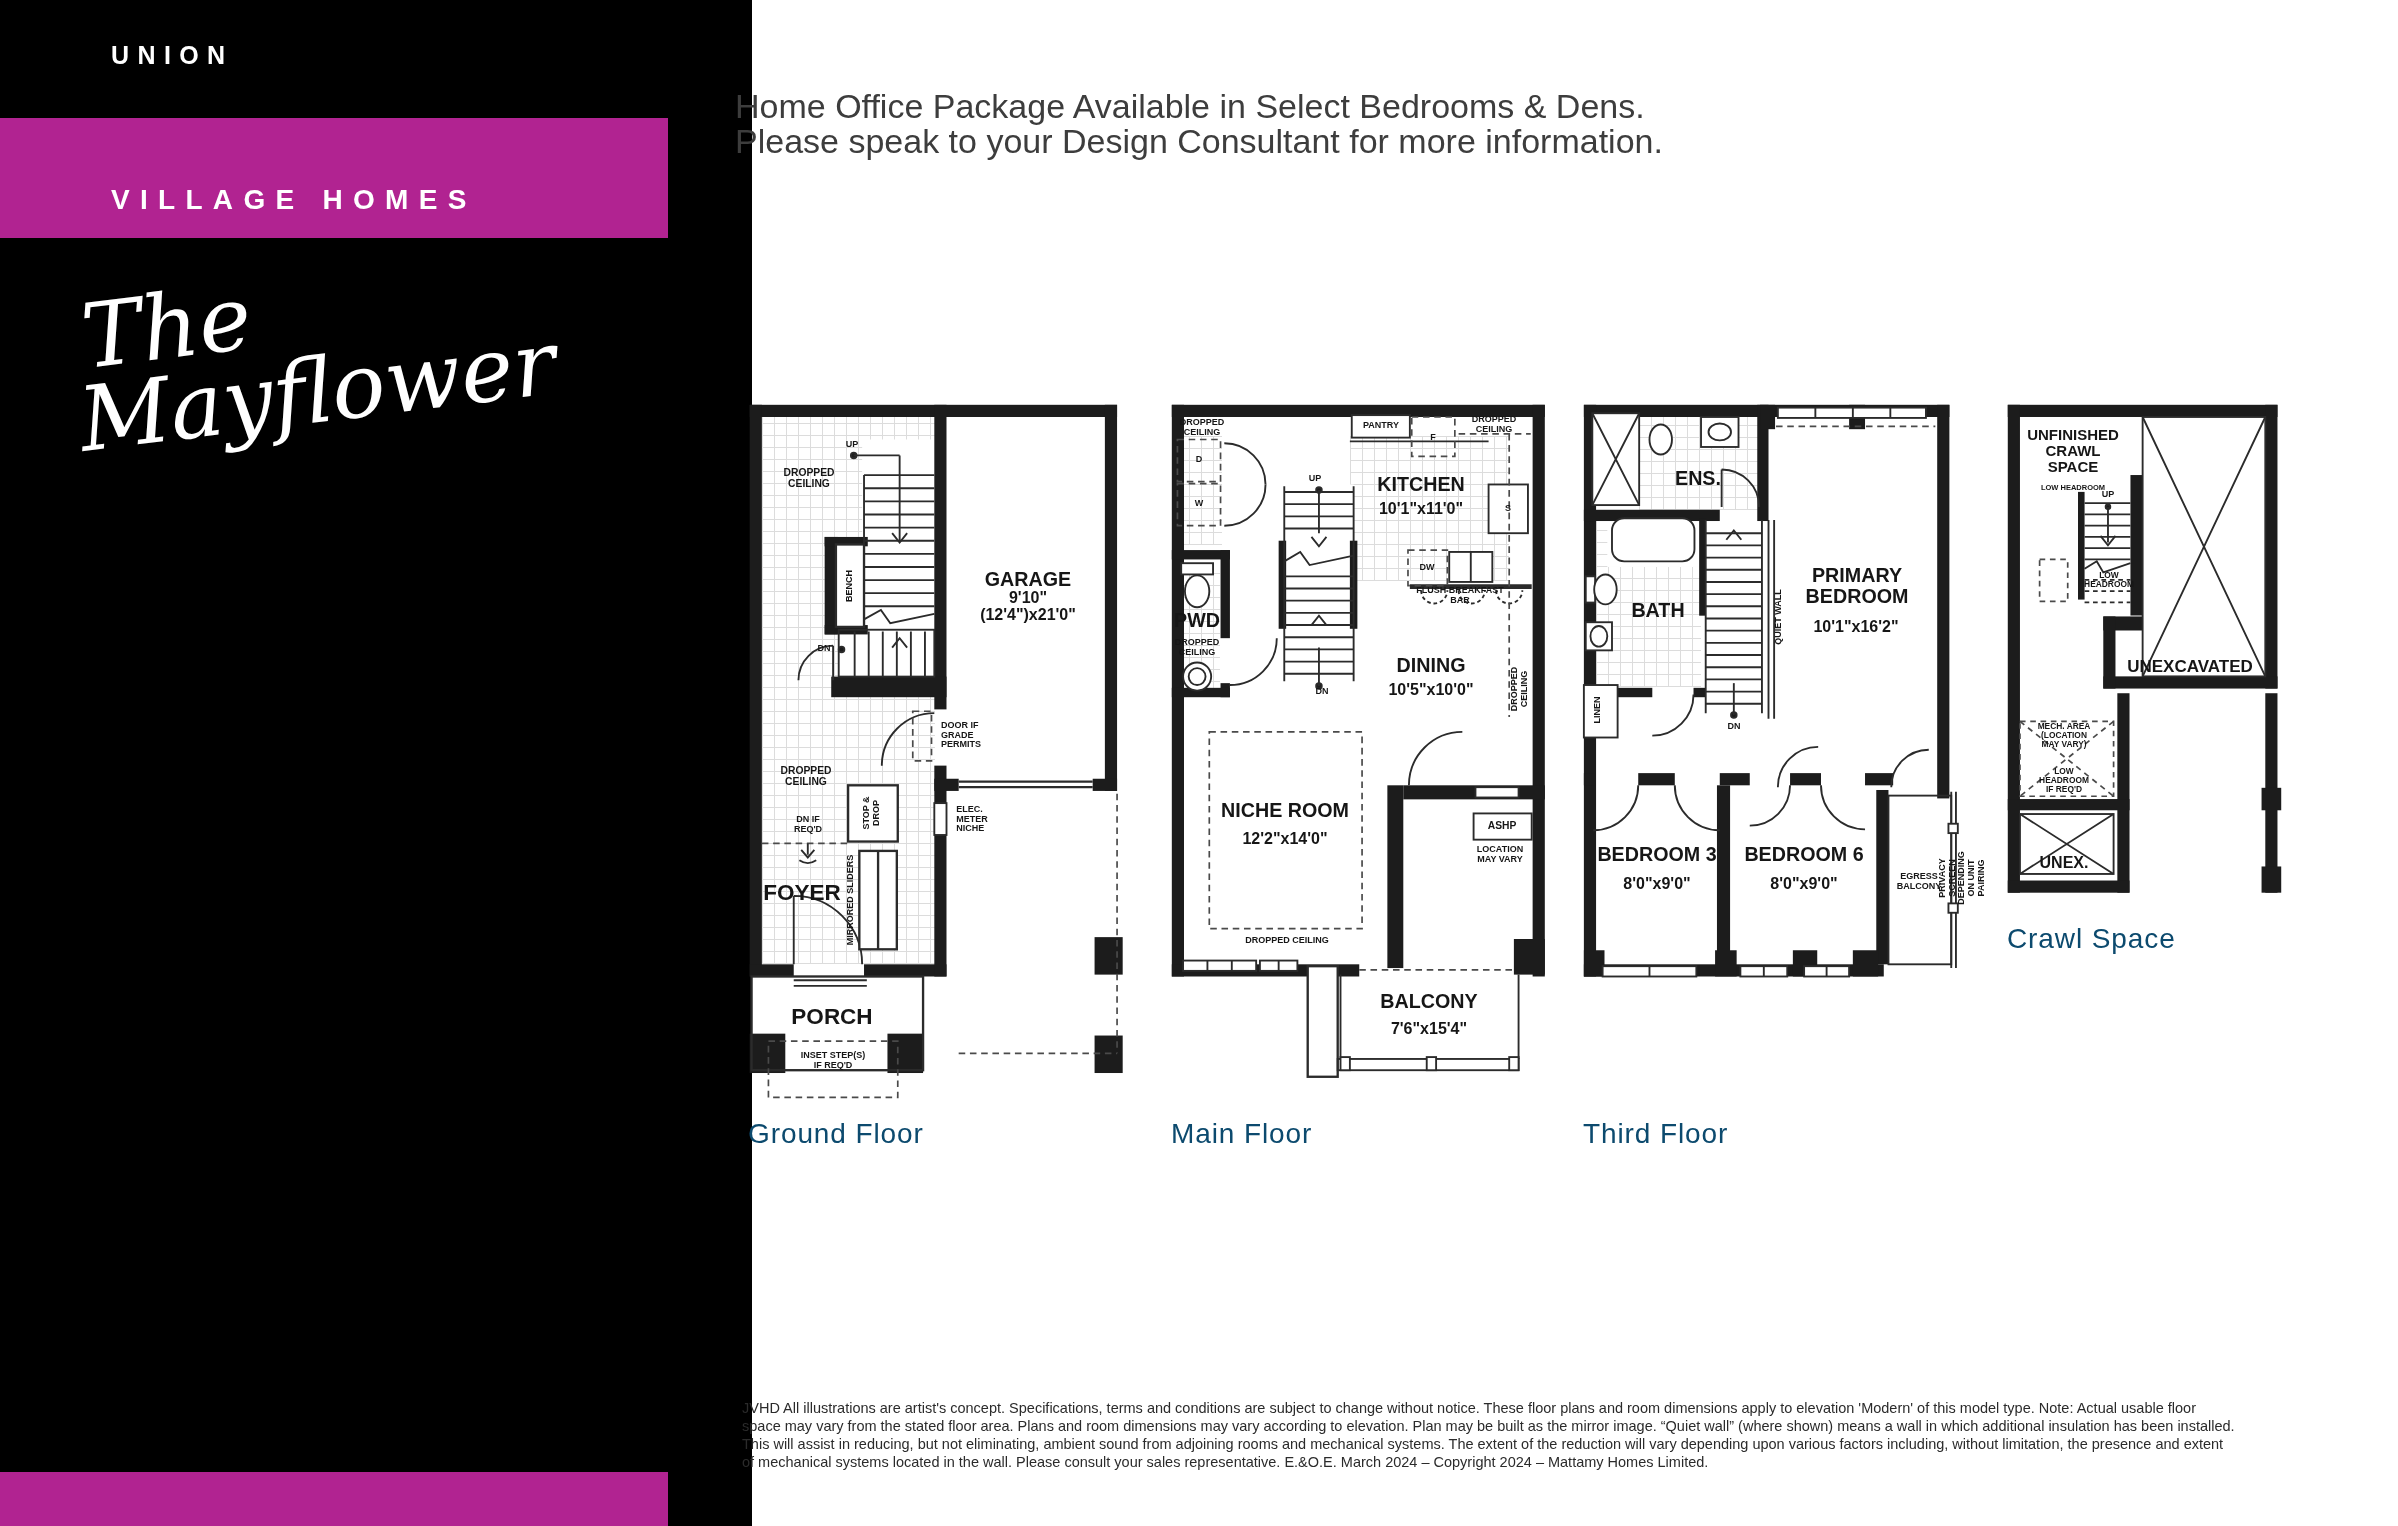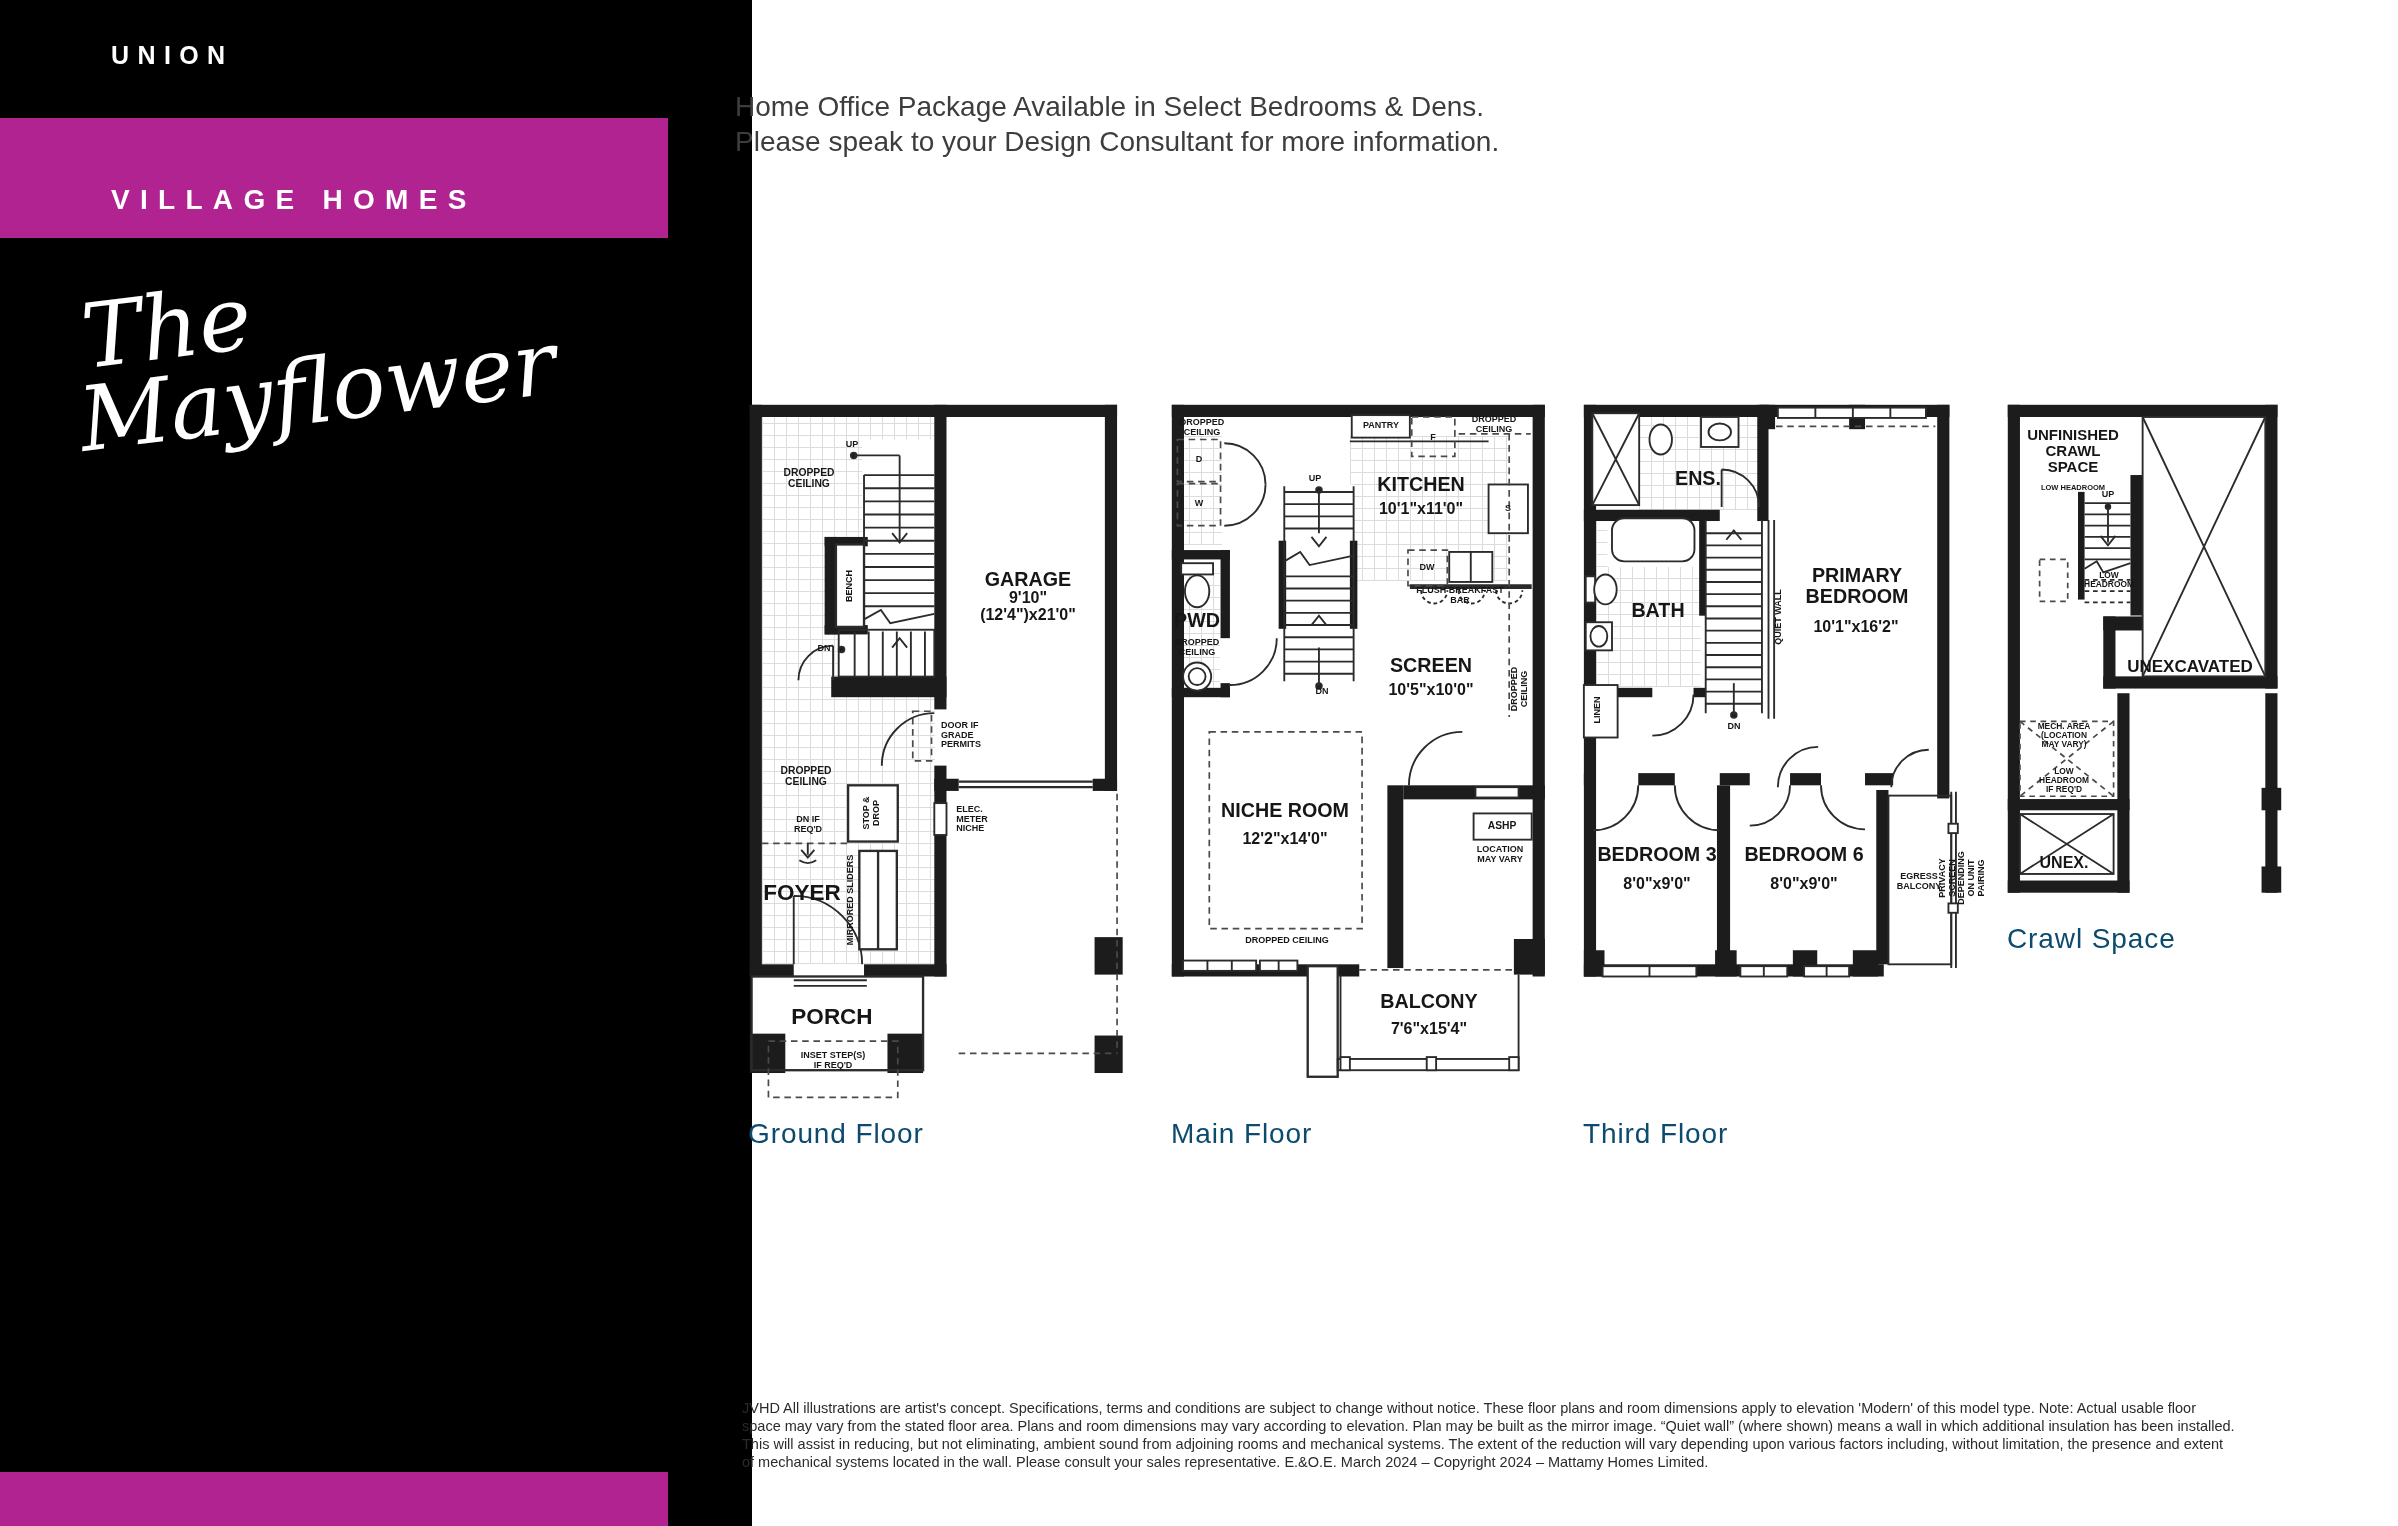--- a/index.html
+++ b/index.html
@@ -13,21 +13,21 @@
   .collection{color:#fff;font-size:28px;font-weight:bold;letter-spacing:10.3px;padding-left:111px;margin-top:44px;}
   .model{position:absolute;left:73px;top:270px;width:468px;color:#fff;
          font-family:"DejaVu Serif", serif;font-style:italic;font-size:89px;line-height:0.92;
          white-space:pre-line;text-indent:13px;transform:rotate(-7deg);}
   .area{position:absolute;left:105px;top:461px;color:#fff;white-space:nowrap;}
   .area .val{font-size:82px;font-weight:400;letter-spacing:0.9px;}
   .area .unit{font-size:26px;margin-left:17px;}
   .band-bottom{position:absolute;left:0;top:1472px;width:668px;height:54px;}
 
   
-  .notice{position:absolute;left:735px;top:89px;font-size:28px;line-height:35px;color:#3d3d3d;white-space:pre-line;}
+  .notice{position:absolute;left:735px;top:89px;font-size:34px;line-height:35px;color:#3d3d3d;white-space:pre-line;}
 
   
   .plan{position:absolute;}
   .plan svg{position:absolute;left:0;top:0;}
   .tiles{position:absolute;background-image:
      repeating-linear-gradient(0deg,#dcdcdc 0,#dcdcdc 0.9px,transparent 0.9px,transparent 12px),
      repeating-linear-gradient(90deg,#dcdcdc 0,#dcdcdc 0.9px,transparent 0.9px,transparent 12px);}
   .lbl{position:absolute;transform:translate(-50%,-50%);font-weight:bold;color:#161616;
        text-align:center;white-space:pre-line;line-height:1.08;letter-spacing:0;}
   .lbl.rot{transform:translate(-50%,-50%) rotate(-90deg);}
@@ -246,21 +246,21 @@
   <div class="lbl xs" style="left:328px;top:23.4px">DROPPED CEILING</div>
   <div class="lbl room" style="left:255px;top:83px">KITCHEN</div>
   <div class="lbl dim" style="left:255px;top:107px">10'1"x11'0"</div>
   <div class="lbl xs" style="left:342px;top:107px">S</div>
   <div class="lbl xs" style="left:149px;top:77px">UP</div>
   <div class="lbl xs" style="left:261px;top:166px">DW</div>
   <div class="lbl xs" style="left:294px;top:194px">FLUSH BREAKFAST BAR</div>
   <div class="lbl room" style="left:31px;top:219px">PWD</div>
   <div class="lbl xs" style="left:31px;top:246px">DROPPED
 CEILING</div>
-  <div class="lbl room" style="left:265px;top:264px">SCREEN</div>
+  <div class="lbl room" style="left:265px;top:264px">DINING</div>
   <div class="lbl dim" style="left:265px;top:288px">10'5"x10'0"</div>
   <div class="lbl xs" style="left:156px;top:290px">DN</div>
   <div class="lbl xs rot" style="left:354px;top:287px">DROPPED CEILING</div>
   <div class="lbl room" style="left:119px;top:409px">NICHE ROOM</div>
   <div class="lbl dim" style="left:119px;top:437px">12'2"x14'0"</div>
   <div class="lbl xs" style="left:121px;top:539px">DROPPED CEILING</div>
   <div class="lbl sm" style="left:336px;top:424px">ASHP</div>
   <div class="lbl xs" style="left:334px;top:453px">LOCATION
 MAY VARY</div>
   <div class="lbl room" style="left:263px;top:600px">BALCONY</div>

